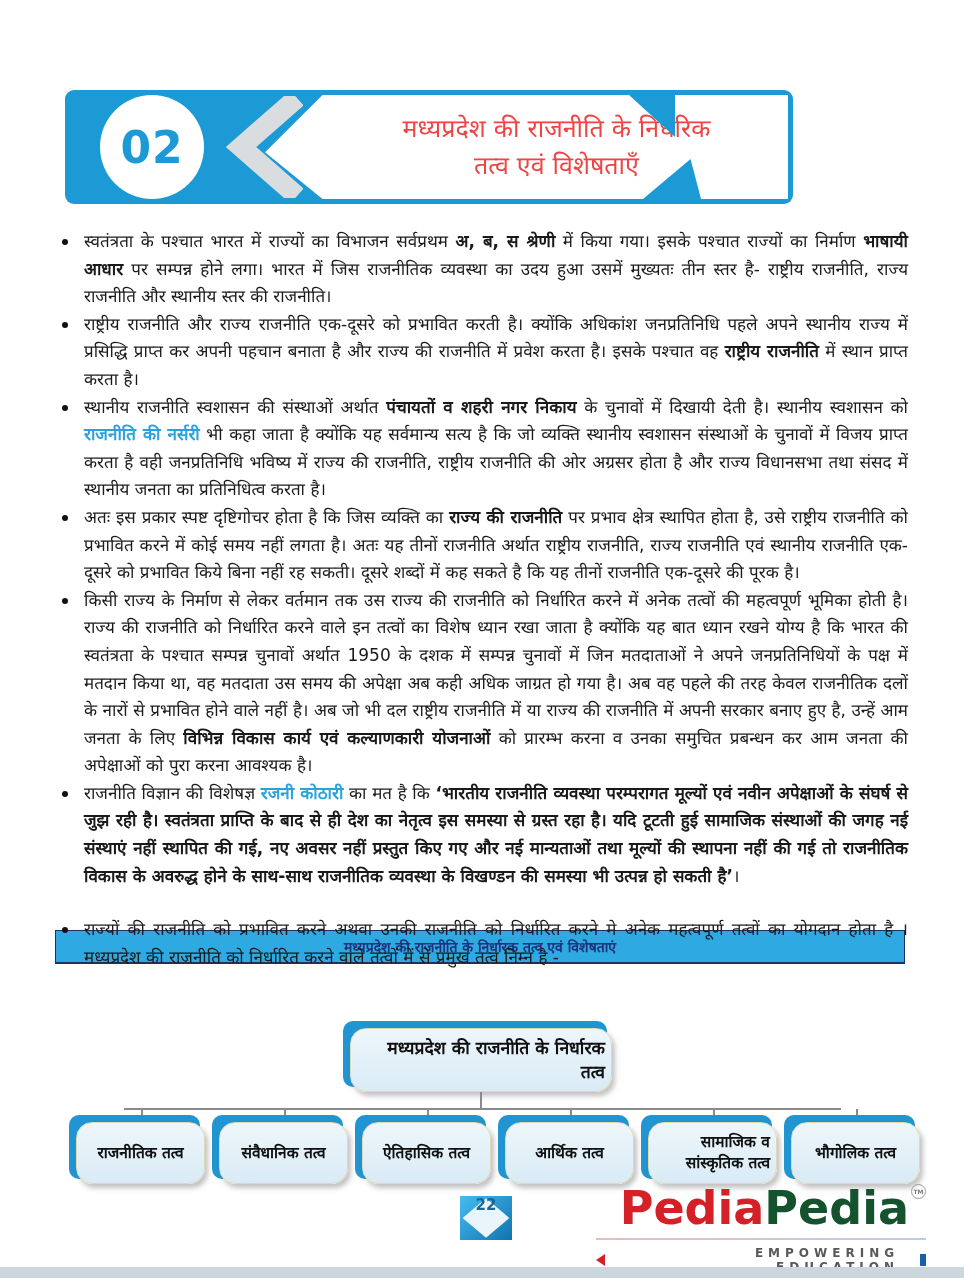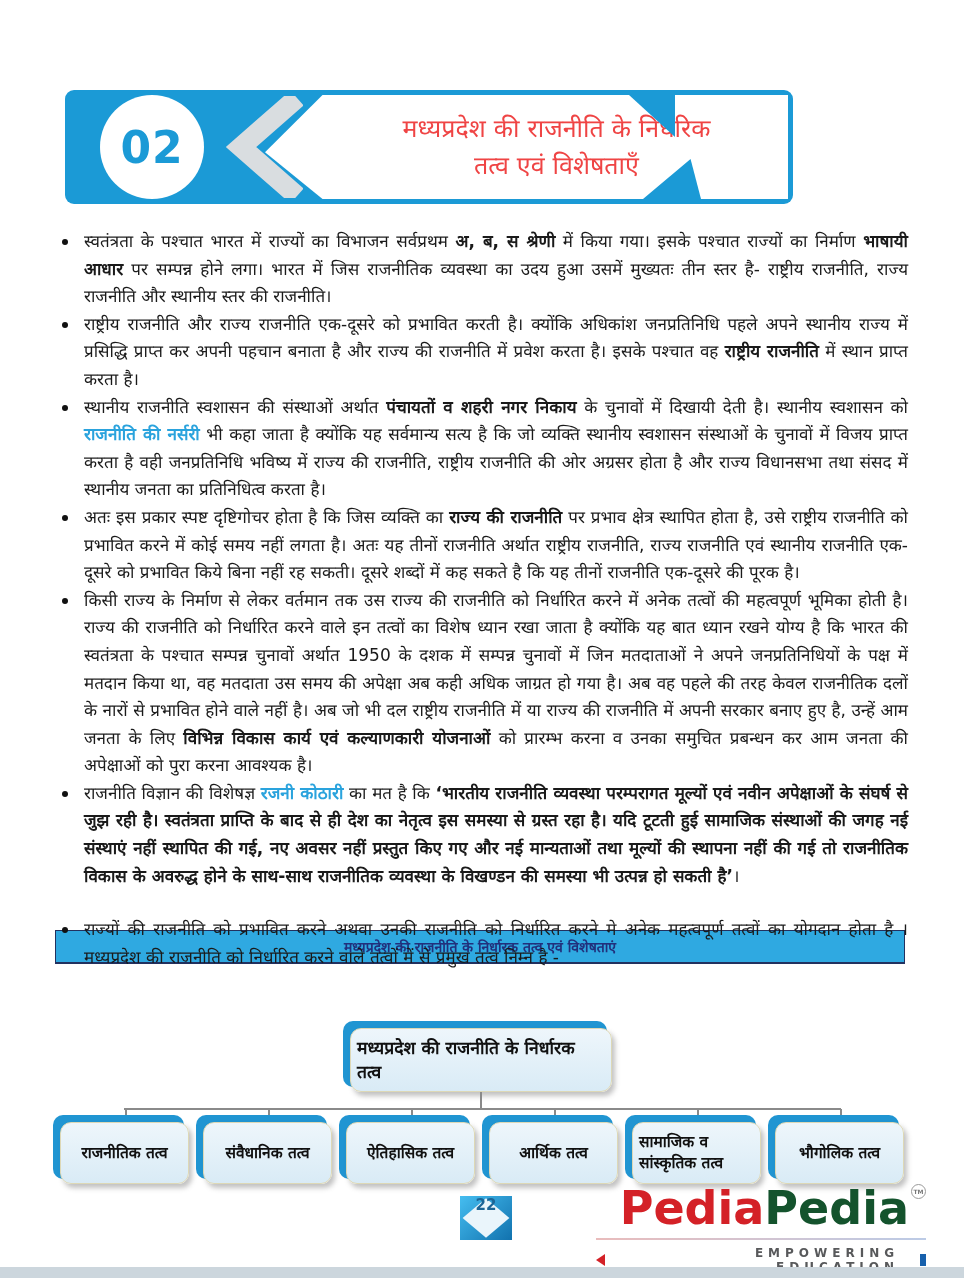--- a/index.html
+++ b/index.html
@@ -60,32 +60,32 @@
   
   .flowchart { position: absolute; top: 1024px; left: 0; width: 964px; height: 170px; }
   .fc-box { position: relative; }
   .fc-backing {
     position: absolute; left: -7px; top: -7px; right: 5px; bottom: 5px;
     background: #2095d2; border-radius: 10px;
   }
   .fc-front {
     position: relative; width: 100%; height: 100%;
     background: linear-gradient(180deg, #eef6fb, #d9ebf6);
-    border: 1px solid #ddd8b6; border-radius: 11px;
+    border: 1px solid #ddd8b6; border-radius: 16px;
     box-shadow: 3px 4px 5px rgba(120,120,120,0.45);
-    display: flex; align-items: center; justify-content: center; text-align: left;
+    display: flex; align-items: center; justify-content: center; text-align: right;
     font-weight: 700; color: #111; padding: 12px 6px;
   }
   .fc-root { position: absolute; left: 350px; top: 4px; width: 262px; height: 64px; }
   .fc-root .fc-front { font-size: 17.5px; line-height: 24px; }
   .fc-line { position: absolute; background: #8a8a8a; }
   .fc-stub-root { left: 480px; top: 68px; width: 2px; height: 16px; }
   .fc-rail { left: 124px; top: 84px; width: 717px; height: 2px; }
   .fc-children {
-    position: absolute; top: 98px; left: 60px; width: 844px;
+    position: absolute; top: 98px; left: 76px; width: 844px;
     display: flex; gap: 14px;
   }
   .fc-item { position: relative; flex: 1; height: 62px; }
   .fc-item::before {
     content: ""; position: absolute; left: 50%; top: -13px; width: 2px; height: 13px;
     background: #8a8a8a;
   }
   .fc-item .fc-front { font-size: 15.5px; line-height: 21px; }
 
   

